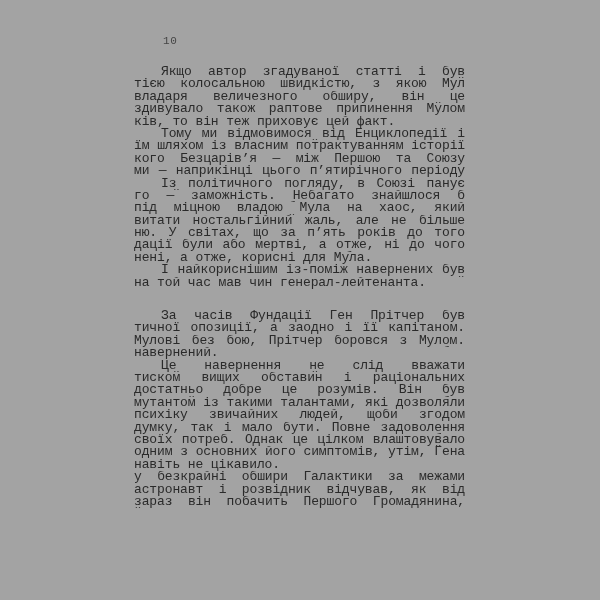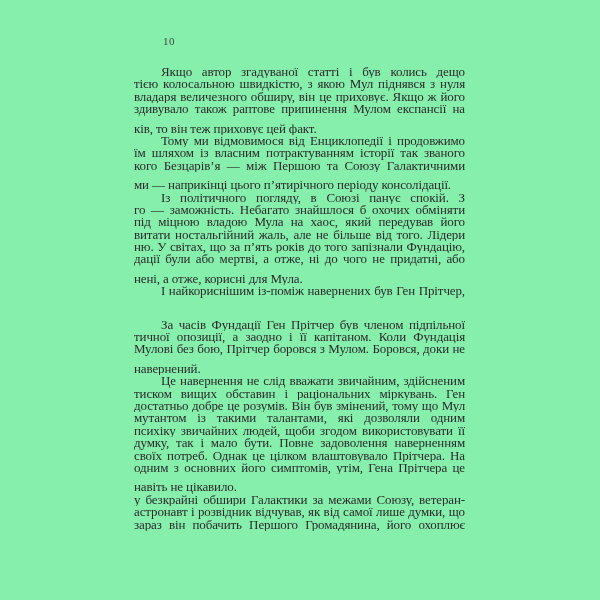--- a/index.html
+++ b/index.html
@@ -4,23 +4,23 @@
 <style>
   html, body {
     margin: 0;
     padding: 0;
     background: #fbfaf8;
   }
   .page {
     position: relative;
     width: 600px;
     height: 600px;
-    background: #86efac;
+    background: #a3a3a3;
     overflow: hidden;
-    font-family: Liberation Serif, serif;
+    font-family: Liberation Mono, monospace;
     color: #2a2a2a;
   }
   .pagenum {
     position: absolute;
     left: 163px;
     top: 35px;
     font-size: 11px;
     letter-spacing: 0.6px;
     color: #454545;
   }
@@ -36,21 +36,21 @@
     font-size: 13px;
     line-height: 12.4px;
     height: 12.4px;
     letter-spacing: -0.12px;
     color: #2a2a2a;
     text-align: justify;
     text-align-last: justify;
     overflow: hidden;
   }
   .line.first { text-indent: 27px; }
-  .line.plast { text-align-last: left; margin-top: 7px; }
+  .line.plast { text-align-last: left; }
 </style>
 </head>
 <body>
 
 <div class="page">
 
   <div class="pagenum">10</div>
 
   <div class="text-block">
 
@@ -74,20 +74,21 @@
       <div class="line">го — заможність. Небагато знайшлося б охочих обміняти мир</div>
       <div class="line">під міцною владою Мула на хаос, який передував його правлін-</div>
       <div class="line">витати ностальгійний жаль, але не більше від того. Лідери Фун-</div>
       <div class="line">ню. У світах, що за п’ять років до того запізнали Фундацію, міг</div>
       <div class="line">дації були або мертві, а отже, ні до чого не придатні, або навер-</div>
       <div class="line plast">нені, а отже, корисні для Мула.</div>
     </div>
 
     <div class="para">
       <div class="line first">І найкориснішим із-поміж навернених був Ген Прітчер, який</div>
+      <div class="line plast">на той час мав чин генерал-лейтенанта.</div>
     </div>
 
     <div class="para gap">
       <div class="line first">За часів Фундації Ген Прітчер був членом підпільної Демокра-</div>
       <div class="line">тичної опозиції, а заодно і її капітаном. Коли Фундація здалася</div>
       <div class="line">Мулові без бою, Прітчер боровся з Мулом. Боровся, доки не був</div>
       <div class="line plast">навернений.</div>
     </div>
 
     <div class="para">

